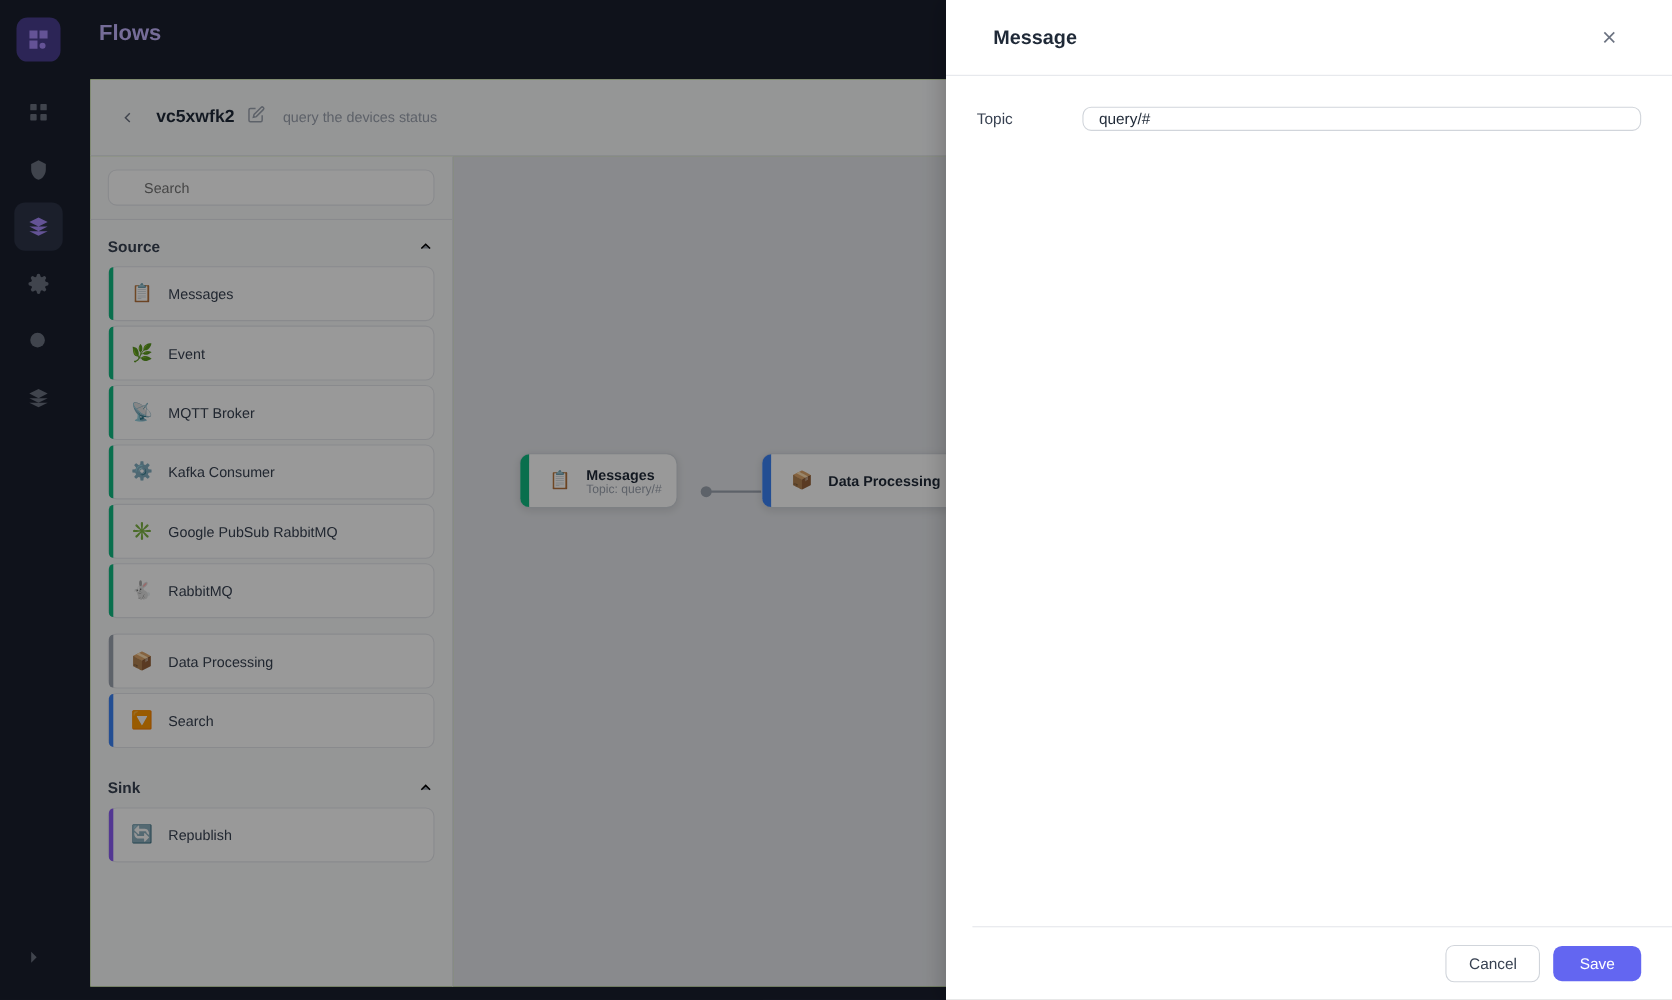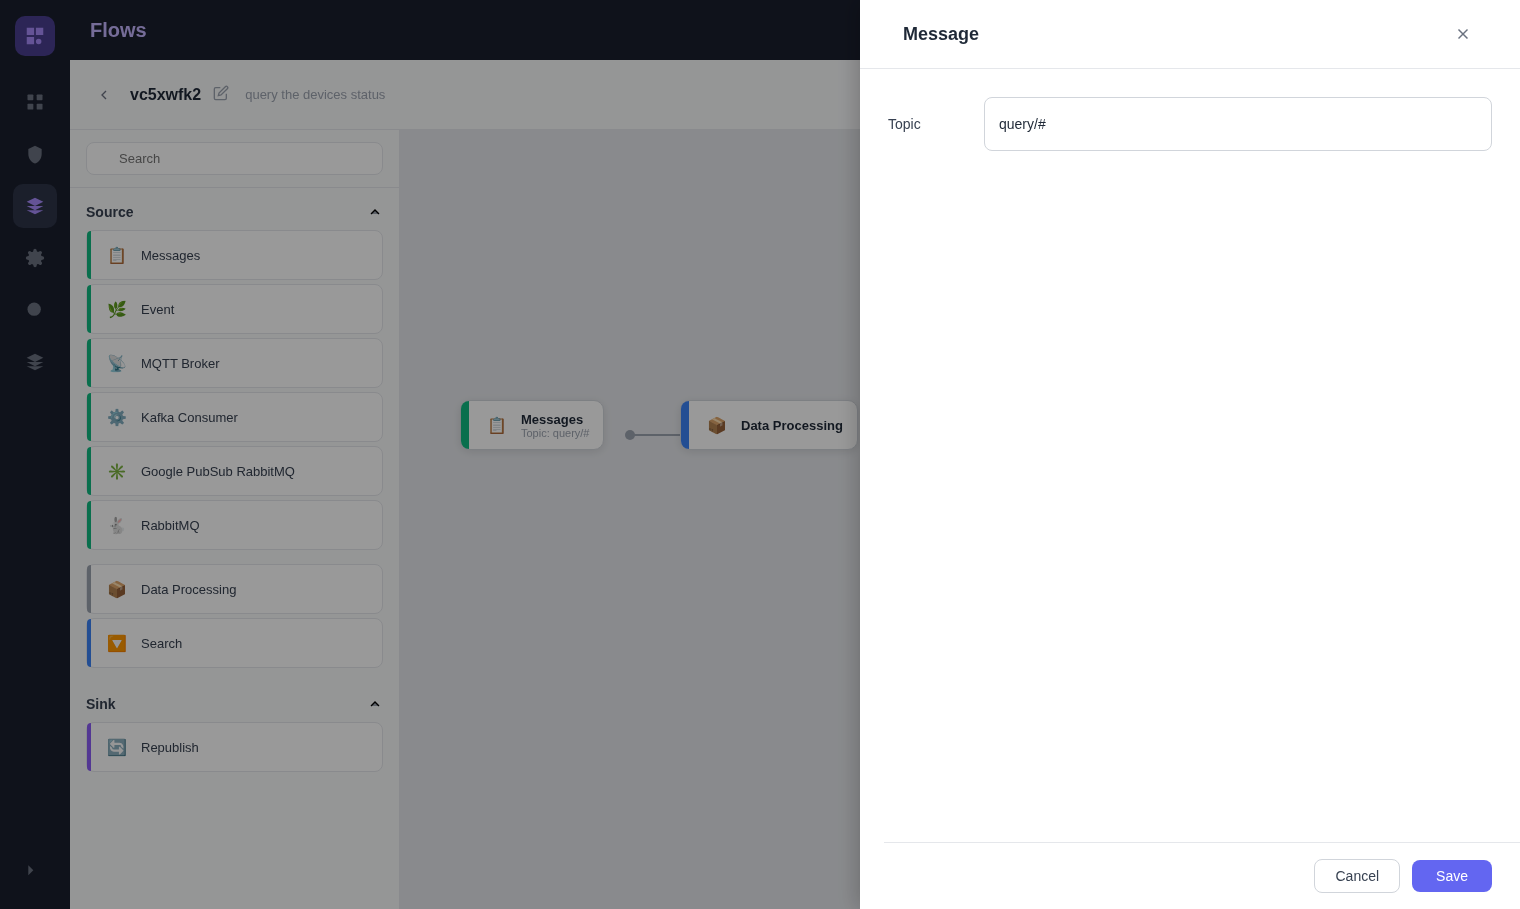--- a/index.html
+++ b/index.html
@@ -99,21 +99,21 @@
       font-size: 13px;
       width: 100%;
     }
     .search-bar svg { width: 14px; height: 14px; fill: #6b7280; flex-shrink: 0; }
 
     
     .workspace {
       flex: 1;
       position: relative;
       background: #bef264;
-      margin: 0;
+      margin: 12px;
       overflow: hidden;
     }
 
     .panel-header {
       position: absolute;
       top: 0;
       left: 0;
       right: 0;
       height: 70px;
       background: #f9fafb;
@@ -393,21 +393,21 @@
       font-size: 14px;
       color: #374151;
       font-weight: 500;
       width: 80px;
       flex-shrink: 0;
     }
     .form-input {
       flex: 1;
       border: 1px solid #d1d5db;
       border-radius: 8px;
-      padding: 18px 14px;
+      padding: 2px 14px;
       font-size: 14px;
       color: #1f2937;
       outline: none;
       background: white;
     }
 
     .modal-footer {
       padding: 16px 28px;
       border-top: 1px solid #e5e7eb;
       display: flex;

